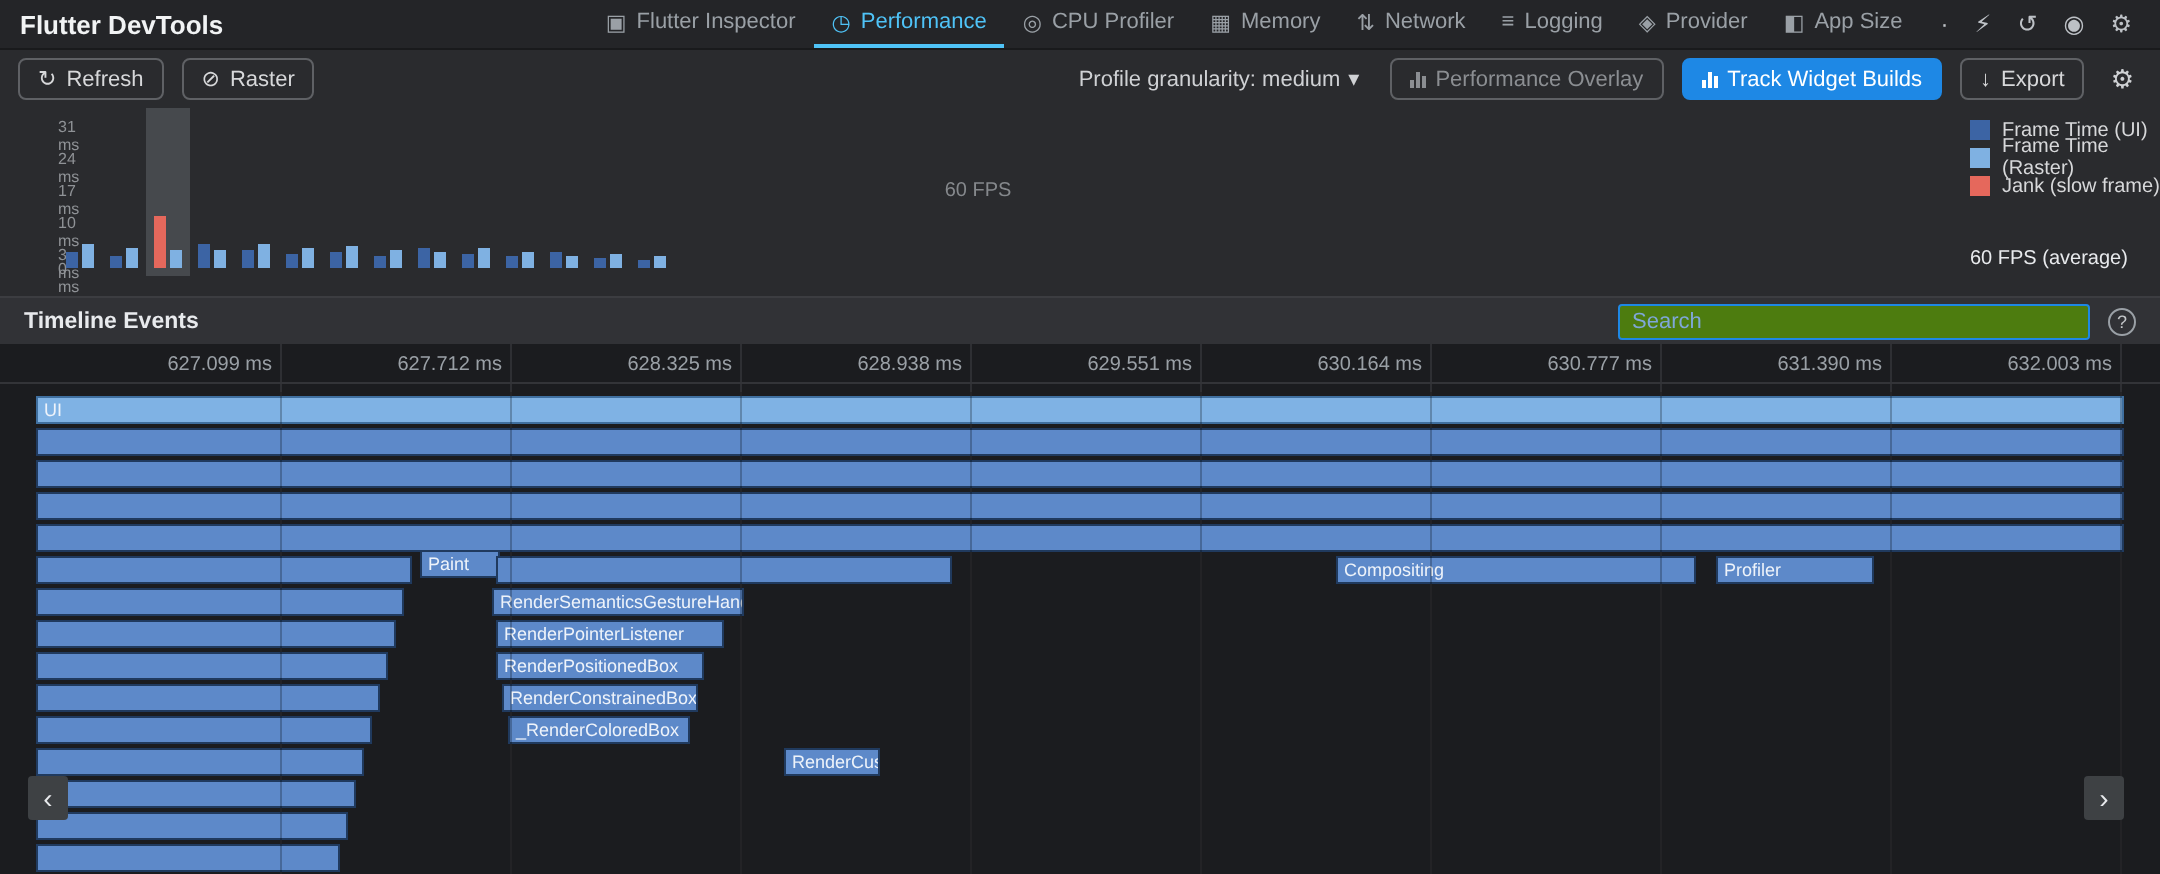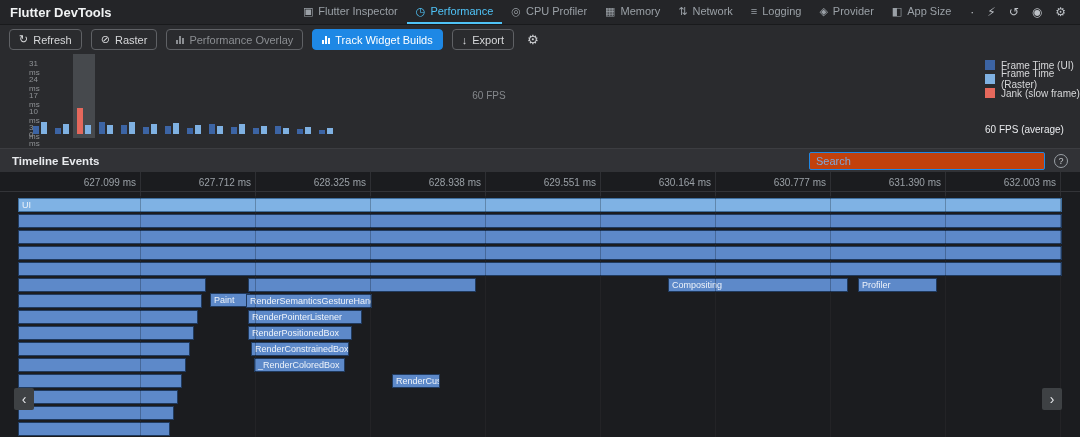--- a/index.html
+++ b/index.html
@@ -34,21 +34,21 @@
   .fbar { position:absolute; width:6px; }
   .fps-label { position:absolute; left:33px; width:912px; top:36px; text-align:center; font-size:10px; color:#85888c; }
   .legend { position:absolute; left:985px; top:4px; }
   .legend-row { display:flex; align-items:center; gap:6px; height:14px; font-size:10px; color:#d7d8da; }
   .swatch { width:10px; height:10px; flex:none; }
   .avg-label { position:absolute; left:985px; top:70px; font-size:10px; color:#e8eaed; }
 
   
   .tl-header { display:flex; align-items:center; height:24px; background:#313236; border-top:1px solid #3c3d41; padding:0 12px; }
   .tl-title { font-size:11.5px; font-weight:bold; color:#e8eaed; }
-  .search { margin-left:auto; width:236px; height:18px; background:#c2410c; border:1px solid #1e88e5; border-radius:2px; color:#e8eaed; font-size:11px; font-family:inherit; padding:0 6px; outline:none; }
+  .search { margin-left:auto; width:236px; height:18px; background:#4d7c0f; border:1px solid #1e88e5; border-radius:2px; color:#e8eaed; font-size:11px; font-family:inherit; padding:0 6px; outline:none; }
   .search::placeholder { color:#7fa7d9; }
   .help { display:inline-flex; width:14px; height:14px; border:1px solid #9aa0a6; border-radius:50%; align-items:center; justify-content:center; font-size:9px; color:#c4c7ca; margin-left:9px; flex:none; }
 
   
   .flame { position:relative; height:265px; background:#1b1c1f; overflow:hidden; }
   .ruler { position:absolute; top:0; left:0; right:0; height:20px; border-bottom:1px solid #333438; z-index:1; }
   .ruler-label { position:absolute; top:5px; width:100px; text-align:right; font-size:10px; color:#9aa0a6; z-index:1; }
   .gridline { position:absolute; top:0; bottom:0; width:1px; background:#2e2f33; z-index:0; }
   .gridline.overlay { top:24px; background:rgba(0,0,0,.24); z-index:3; }
   .flame-bar { position:absolute; height:14px; background:#5d89c9; border:1px solid #203a5e; color:#eef3fa; font-size:9px; line-height:12px; padding:0 3px; overflow:hidden; white-space:nowrap; z-index:2; }
@@ -109,20 +109,24 @@
 
   <div class="toolbar">
     <button class="btn">
       <span class="ic">↻</span>
       <span>Refresh</span>
     </button>
     <button class="btn">
       <span class="ic">⊘</span>
       <span>Raster</span>
     </button>
+    <div class="dropdown">
+      <span>Profile granularity: medium</span>
+      <span>▾</span>
+    </div>
     <button class="btn dim">
       <span class="bars-icon">
           <i></i>
           <i></i>
           <i></i>
         </span>
       <span>Performance Overlay</span>
     </button>
     <button class="btn primary">
       <span class="bars-icon">
@@ -220,21 +224,21 @@
       <div class="ruler-label" style="left: 611px;">630.164 ms</div>
       <div class="ruler-label" style="left: 726px;">630.777 ms</div>
       <div class="ruler-label" style="left: 841px;">631.390 ms</div>
       <div class="ruler-label" style="left: 956px;">632.003 ms</div>
       <div class="flame-bar track" style="left: 18px; top: 26px; width: 1044px;">UI</div>
       <div class="flame-bar" style="left: 18px; top: 42px; width: 1044px;"></div>
       <div class="flame-bar" style="left: 18px; top: 58px; width: 1044px;"></div>
       <div class="flame-bar" style="left: 18px; top: 74px; width: 1044px;"></div>
       <div class="flame-bar" style="left: 18px; top: 90px; width: 1044px;"></div>
       <div class="flame-bar" style="left: 18px; top: 106px; width: 188px;"></div>
-      <div class="flame-bar" style="left: 210px; top: 121px; width: 40px;">Paint</div>
+      <div class="flame-bar" style="left: 210px; top: 103px; width: 40px;">Paint</div>
       <div class="flame-bar" style="left: 248px; top: 106px; width: 228px;"></div>
       <div class="flame-bar" style="left: 668px; top: 106px; width: 180px;">Compositing</div>
       <div class="flame-bar" style="left: 858px; top: 106px; width: 79px;">Profiler</div>
       <div class="flame-bar" style="left: 18px; top: 122px; width: 184px;"></div>
       <div class="flame-bar" style="left: 246px; top: 122px; width: 126px;">RenderSemanticsGestureHandler</div>
       <div class="flame-bar" style="left: 18px; top: 138px; width: 180px;"></div>
       <div class="flame-bar" style="left: 248px; top: 138px; width: 114px;">RenderPointerListener</div>
       <div class="flame-bar" style="left: 18px; top: 154px; width: 176px;"></div>
       <div class="flame-bar" style="left: 248px; top: 154px; width: 104px;">RenderPositionedBox</div>
       <div class="flame-bar" style="left: 18px; top: 170px; width: 172px;"></div>

